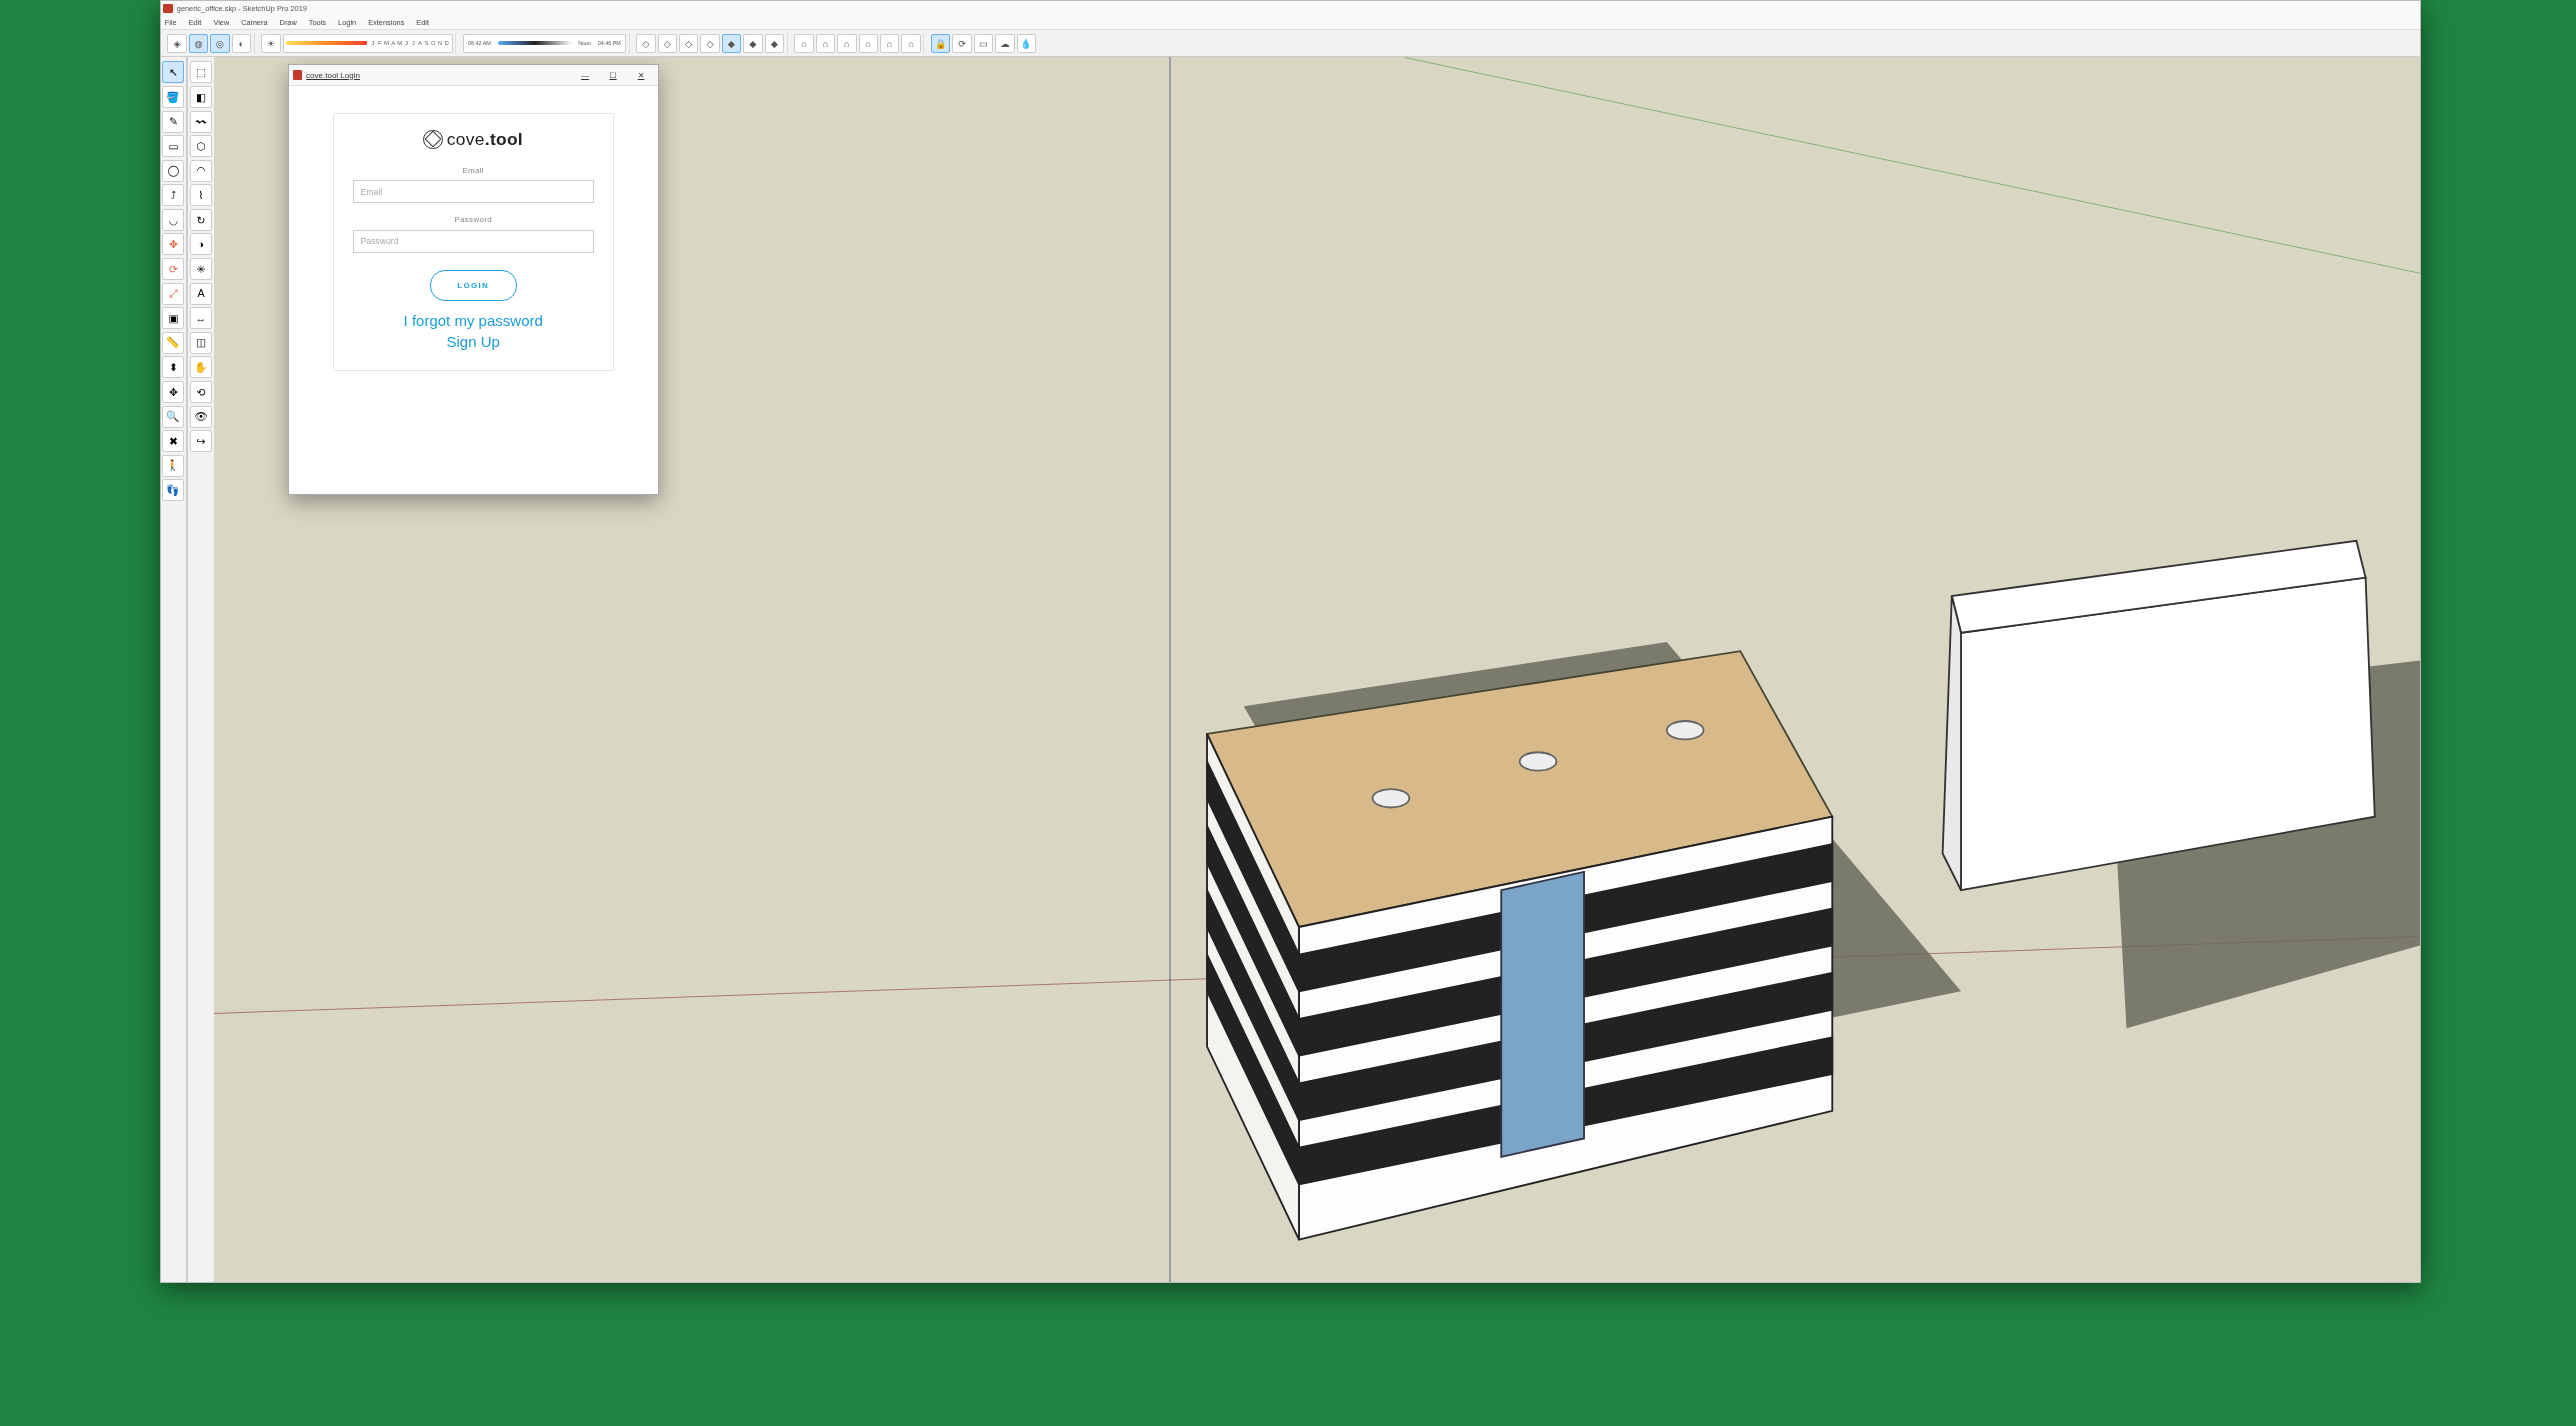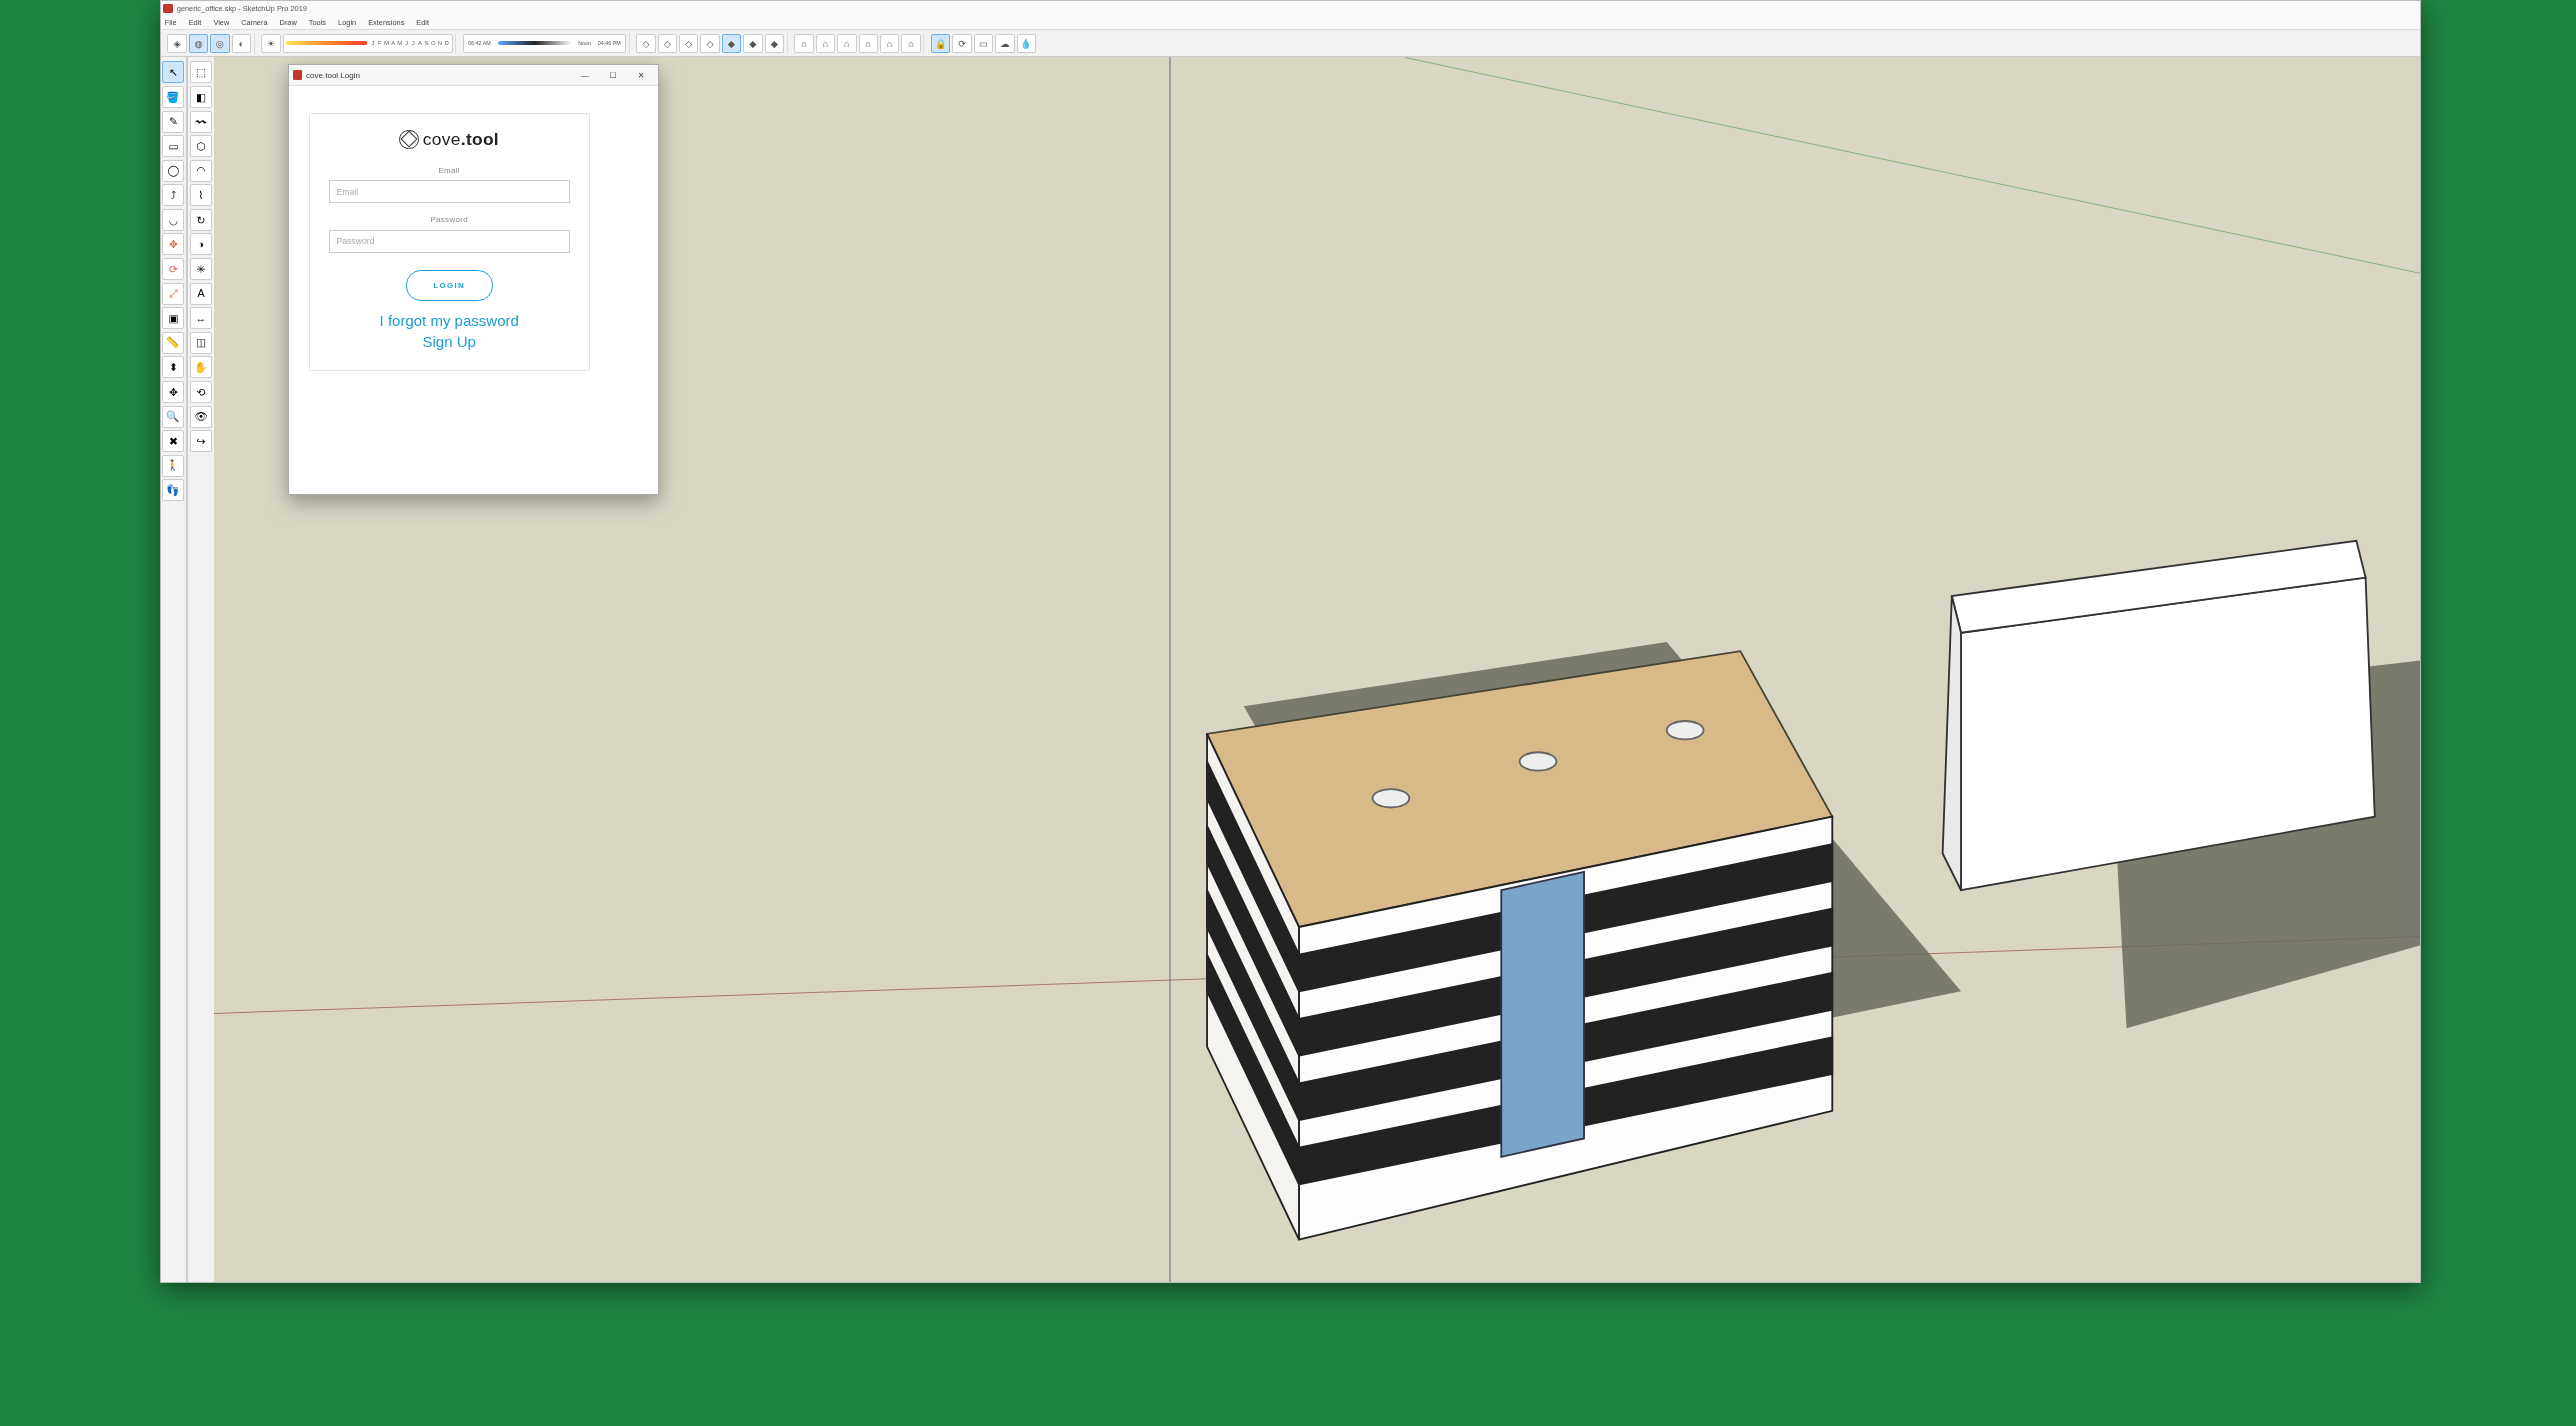--- a/index.html
+++ b/index.html
@@ -180,31 +180,32 @@
     display:flex;
     flex-direction:column;
   }
   .dlg-titlebar {
     height:20px;
     display:flex; align-items:center;
     padding: 0 2.7px 0 4px;
     font-size:8px; color:#333;
     border-bottom:0.7px solid #ddd;
     background:#f7f7f7;
+    text-decoration:underline;
   }
   .dlg-titlebar .tdot{
     width:9.4px;height:9.4px;border-radius:1.3px;background:#c0392b;margin-right:4px;
   }
   .dlg-titlebar .spacer-flex { flex:1; }
   .win-btn {
     width:28px; height:17.4px; display:flex;align-items:center;justify-content:center;
     color:#444; cursor:pointer;
   }
   .dlg-body {
-    flex:1; display:flex; flex-direction:column; align-items:flex-start;
+    flex:1; display:flex; flex-direction:column; align-items:center;
     padding: 27px 20px 0 20px;
   }
   .login-card {
     width: 241px;
     border:0.7px solid #e3e3e3;
     border-radius:1.3px;
     padding: 14.8px 19px 20px 19px;
     display:flex; flex-direction:column; align-items:center;
   }
   .brand {

